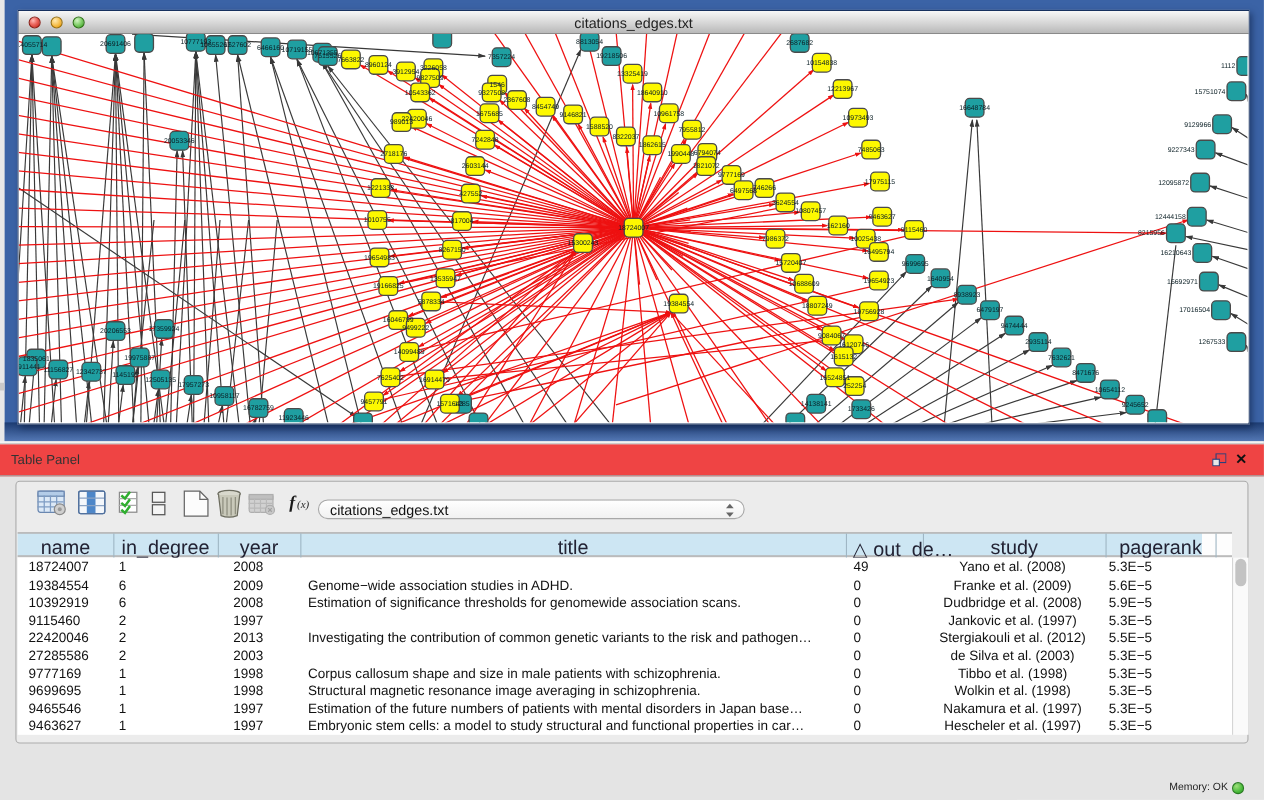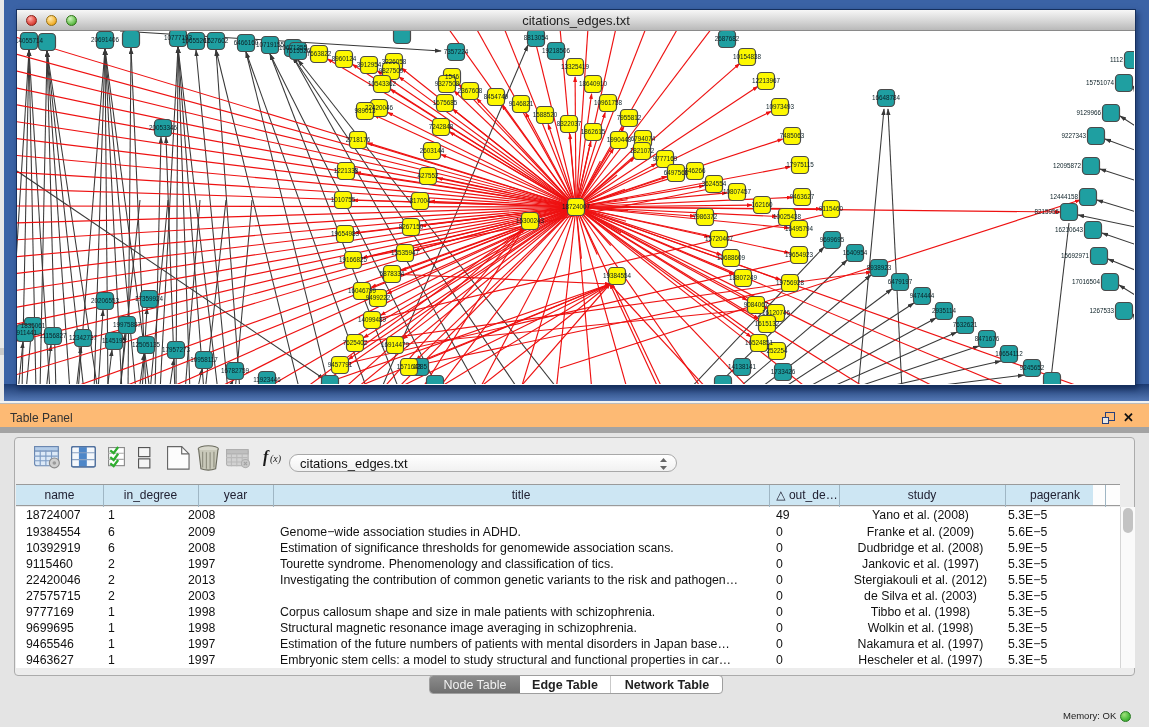--- a/index.html
+++ b/index.html
@@ -16,35 +16,35 @@
 #tbar{left:0;top:0;width:100%;height:21px;background:linear-gradient(#f7f7f7,#d6d6d6 55%,#b9b9b9);
  border-bottom:1px solid #8a8a8a}
 #title{width:100%;text-align:center;font-size:13px;color:#222;line-height:21px;font-weight:400}
 .tl{top:4.5px;width:11px;height:11px;border-radius:50%}
 #tlr{left:9px;background:radial-gradient(circle at 35% 30%,#ffb9b4,#ec6b63 40%,#d33a30 75%,#a02520);border:.5px solid #8c2018}
 #tly{left:29px;background:radial-gradient(circle at 35% 30%,#ffe9b0,#f8c963 40%,#efa921 75%,#b97b12);border:.5px solid #99700e}
 #tlg{left:49px;background:radial-gradient(circle at 35% 30%,#d2f3c2,#8ed578 40%,#56b43e 75%,#3d8a28);border:.5px solid #2e7317}
 #canvas{left:0;top:21px;width:1118px;height:353px;background:#fff;overflow:hidden}
 
 #panel{left:0;top:404px;width:1149px;height:323px;background:#e4e4e4}
-#phead{left:0;top:0;width:100%;height:29px;background:#fdba74;border-bottom:6px solid #a3a3a3}
+#phead{left:0;top:0;width:100%;height:29px;background:#ef4444;border-bottom:1px solid #a3a3a3}
 #phead span{position:absolute;left:10px;top:7px;font-size:12px;color:#333}
 #flicon{left:1102px;top:8px;width:13px;height:12px}
 #xicon{left:1123px;top:6px;font-size:13px;font-weight:bold;color:#111}
 #pbox{left:14px;top:33px;width:1121px;height:239px;background:#ececec;border:1px solid #ababab;border-radius:4px}
 #combo{left:274px;top:16px;width:388px;height:18px;background:linear-gradient(#fff,#f1f1f1);
  border:1px solid #a8a8a8;border-radius:9px;font-size:13px;color:#111;line-height:17px;padding-left:10px}
 #combo svg{position:absolute;right:8px;top:2px}
 
 #thead{left:1px;top:46px;width:1104px;height:22px;background:linear-gradient(90deg,#cde6f3 1077px,#fdfdfd 1077px);border-top:1px solid #9a9a9a;border-bottom:1px solid #9a9a9a}
-#thead span{position:absolute;top:3px;font-size:12px;color:#223;text-align:center;white-space:nowrap}
+#thead span{position:absolute;top:3px;font-size:18px;color:#223;text-align:center;white-space:nowrap}
 #tbody{left:1px;top:69px;width:1104px;height:161px;background:#fff;overflow:hidden}
 .tr{position:absolute;left:0;width:1104px;height:16.1px;font-size:12.3px;color:#111;white-space:nowrap}
 .tr span{position:absolute;top:1px}
-.c0{left:10px}.c1{left:92px}.c2{left:172px}.c3{left:264px}.c4{left:760px}
+.c0{left:10px}.c1{left:92px}.c2{left:196px}.c3{left:264px}.c4{left:760px}
 .c5{left:821px;width:167px;text-align:center}.c6{left:992px}
 #vsb{left:1105px;top:69px;width:15px;height:161px;background:#fafafa;border-left:1px solid #d5d5d5}
 #vsbth{left:2px;top:1px;width:10px;height:25px;background:#c3c3c3;border-radius:5px}
 
 #tabs{left:429px;top:271px;width:294px;height:19px;border:1px solid #9e9e9e;border-radius:4px;
  background:#fff;overflow:hidden;font-size:12.5px;font-weight:700;display:flex}
 #tabs div{flex:0 0 auto;text-align:center;line-height:18px;color:#222}
 #tseg1{width:90px;background:linear-gradient(#8c8c8c,#6f6f6f);color:#f2f2f2 !important;font-weight:400}
 #tseg2{width:91px;border-right:1px solid #c9c9c9}
 #tseg3{width:112px}
@@ -687,36 +687,35 @@
             <span class="c2">2008</span>
             <span class="c3">Estimation of significance thresholds for genomewide association scans.</span>
             <span class="c4">0</span>
             <span class="c5">Dudbridge et al. (2008)</span>
             <span class="c6">5.9E−5</span>
           </div>
 <div class="tr" style="top:48.7px">
             <span class="c0">9115460</span>
             <span class="c1">2</span>
             <span class="c2">1997</span>
-            <span class="c3">Tourette syndrome. Phenomenology and classification of tics.</span>
             <span class="c4">0</span>
             <span class="c5">Jankovic et al. (1997)</span>
             <span class="c6">5.3E−5</span>
           </div>
 <div class="tr" style="top:64.8px">
             <span class="c0">22420046</span>
             <span class="c1">2</span>
             <span class="c2">2013</span>
             <span class="c3">Investigating the contribution of common genetic variants to the risk and pathogen…</span>
             <span class="c4">0</span>
             <span class="c5">Stergiakouli et al. (2012)</span>
             <span class="c6">5.5E−5</span>
           </div>
 <div class="tr" style="top:80.9px">
-            <span class="c0">27575715</span>
+            <span class="c0">27285586</span>
             <span class="c1">2</span>
             <span class="c2">2003</span>
             <span class="c4">0</span>
             <span class="c5">de Silva et al. (2003)</span>
             <span class="c6">5.3E−5</span>
           </div>
 <div class="tr" style="top:97.0px">
             <span class="c0">9777169</span>
             <span class="c1">1</span>
             <span class="c2">1998</span>
@@ -750,21 +749,16 @@
             <span class="c3">Embryonic stem cells: a model to study structural and functional properties in car…</span>
             <span class="c4">0</span>
             <span class="c5">Hescheler et al. (1997)</span>
             <span class="c6">5.3E−5</span>
           </div>
         </div>
      <div class="abs" id="vsb">
           <div class="abs" id="vsbth"></div>
         </div>
    </div>
-   <div class="abs" id="tabs">
-        <div id="tseg1">Node Table</div>
-        <div id="tseg2">Edge Table</div>
-        <div id="tseg3">Network Table</div>
-      </div>
    <div class="abs" id="mem">Memory: OK</div>
    <div class="abs" id="memdot"></div>
  </div>
 </div>
 
 </body></html>

